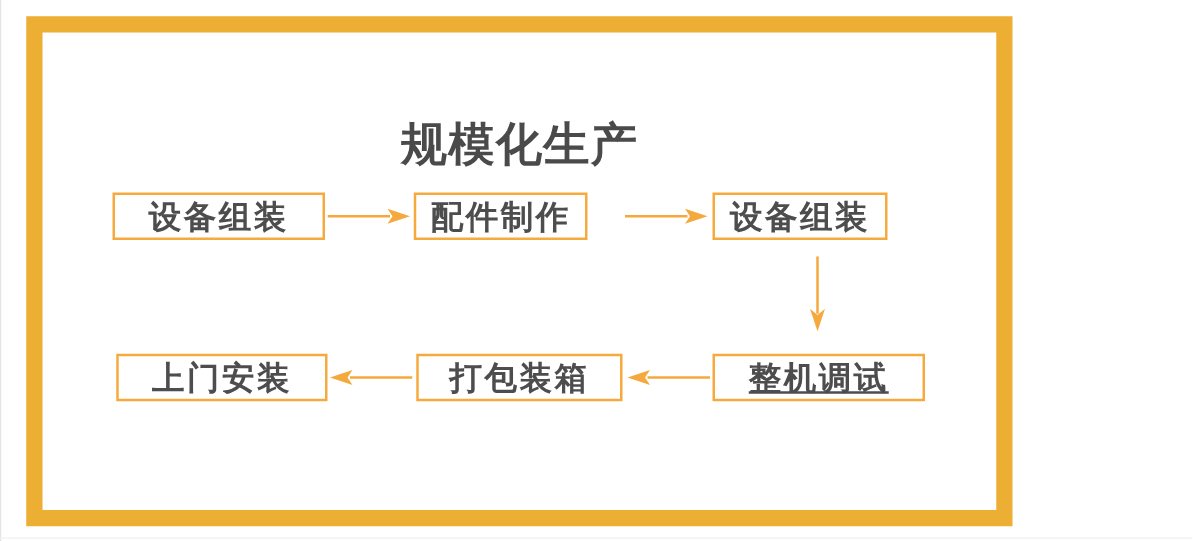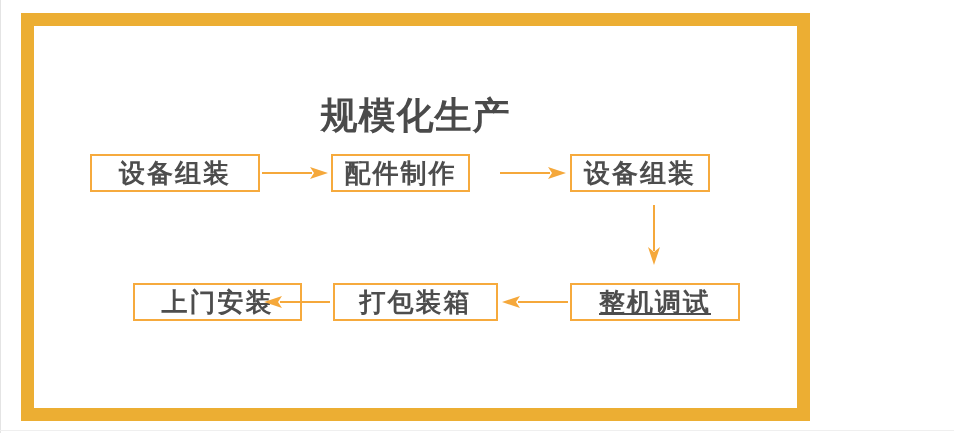--- a/index.html
+++ b/index.html
@@ -60,21 +60,21 @@
     font-weight: bold;
     letter-spacing: 2px;
     color: #4d4d4d;
     white-space: nowrap;
   }
   .r1 { top: 154px; }
   .r2 { top: 283px; }
   .b1 { left: 90px;  width: 170px; }
   .b2 { left: 331px; width: 139px; }
   .b3 { left: 570px; width: 140px; }
-  .b4 { left: 93px;  width: 169px; margin-left: 40px; }
+  .b4 { left: 93px;  width: 169px; }
   .b5 { left: 333px; width: 165px; }
   .b6 { left: 570px; width: 170px; text-decoration: underline; }
   .arrow {
     position: absolute;
     display: block;
   }
   .a1 { left: 262px; top: 165px; }
   .a2 { left: 500px; top: 165px; }
   .a3 { left: 646px; top: 205px; }
   .a4 { left: 502px; top: 294px; }

